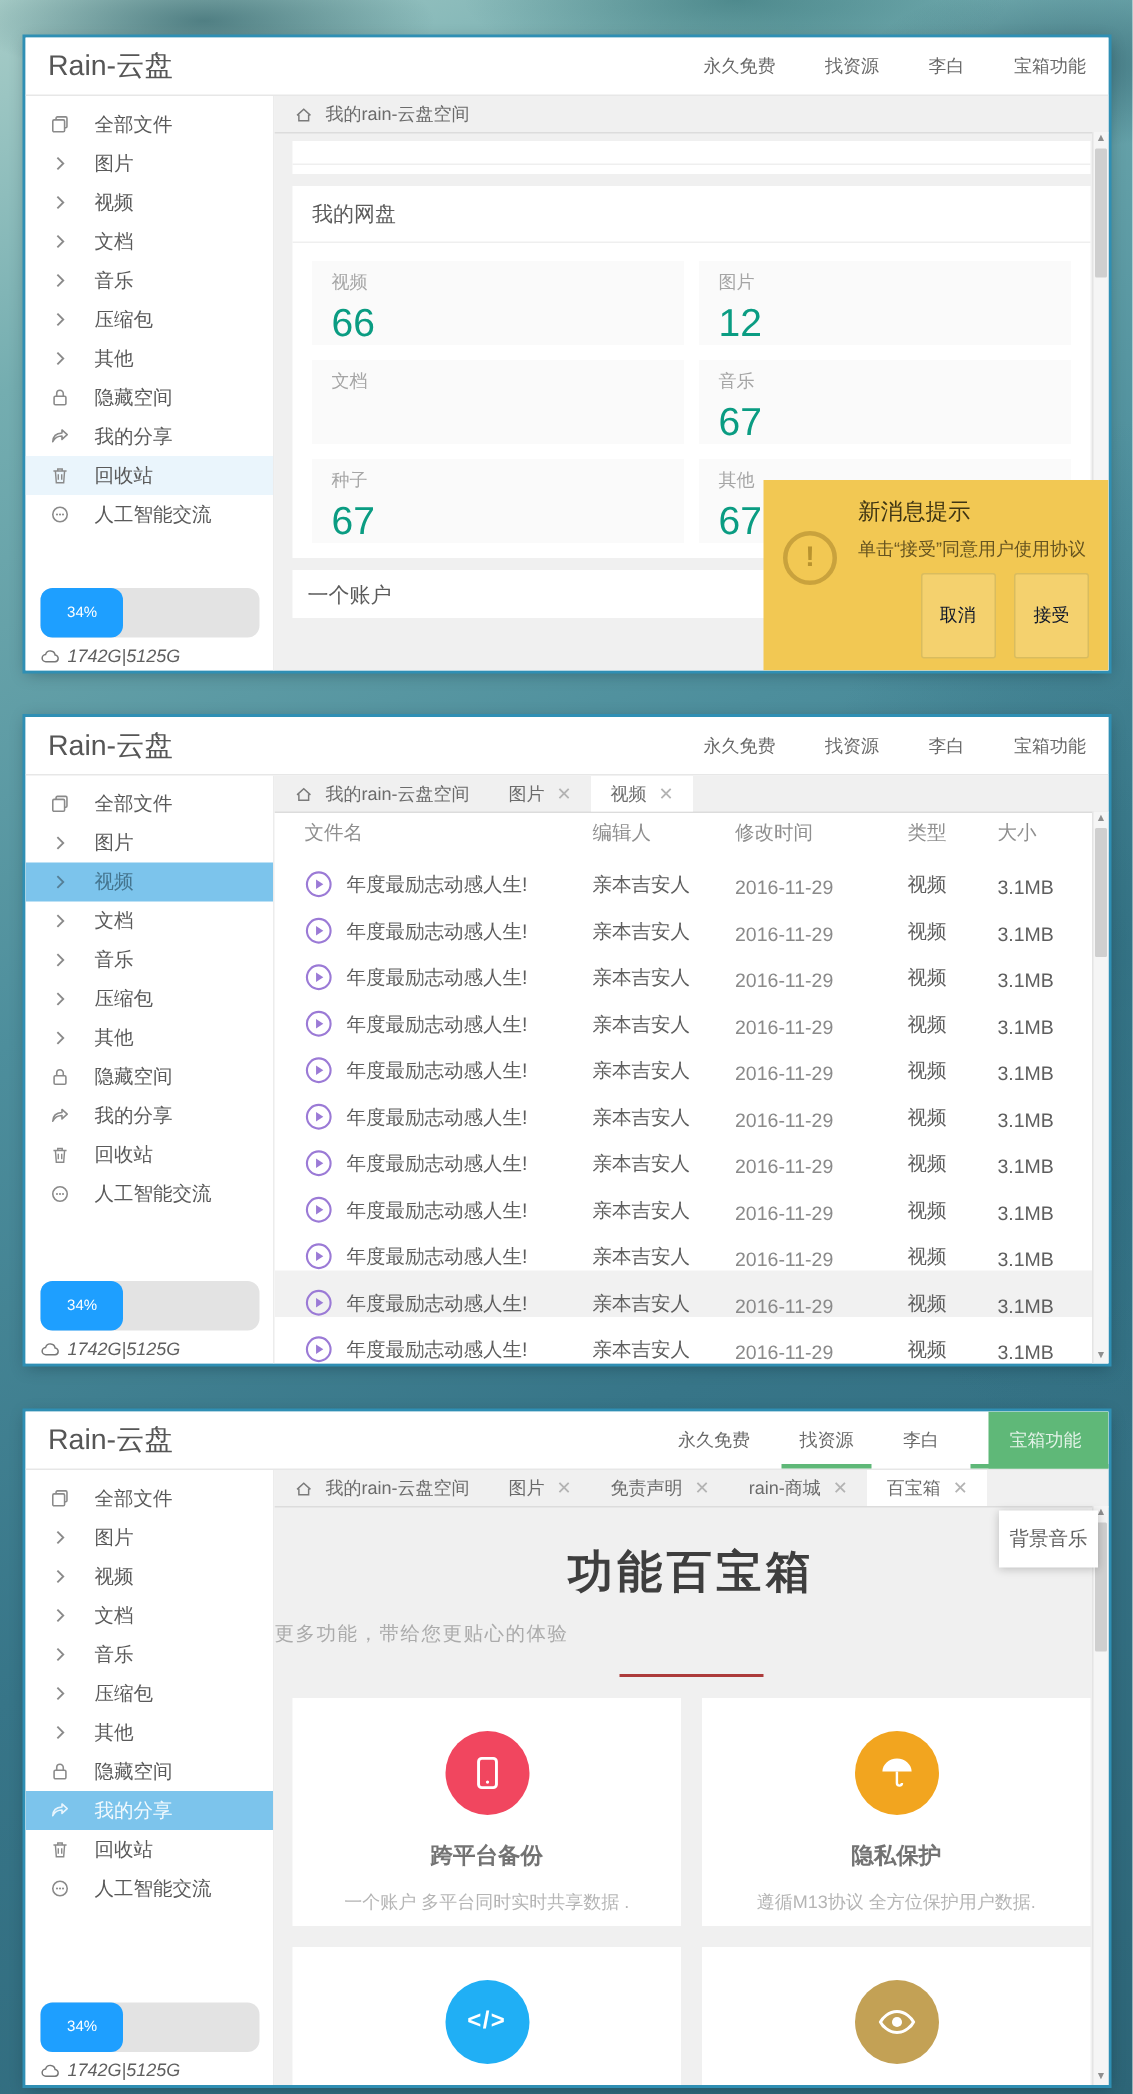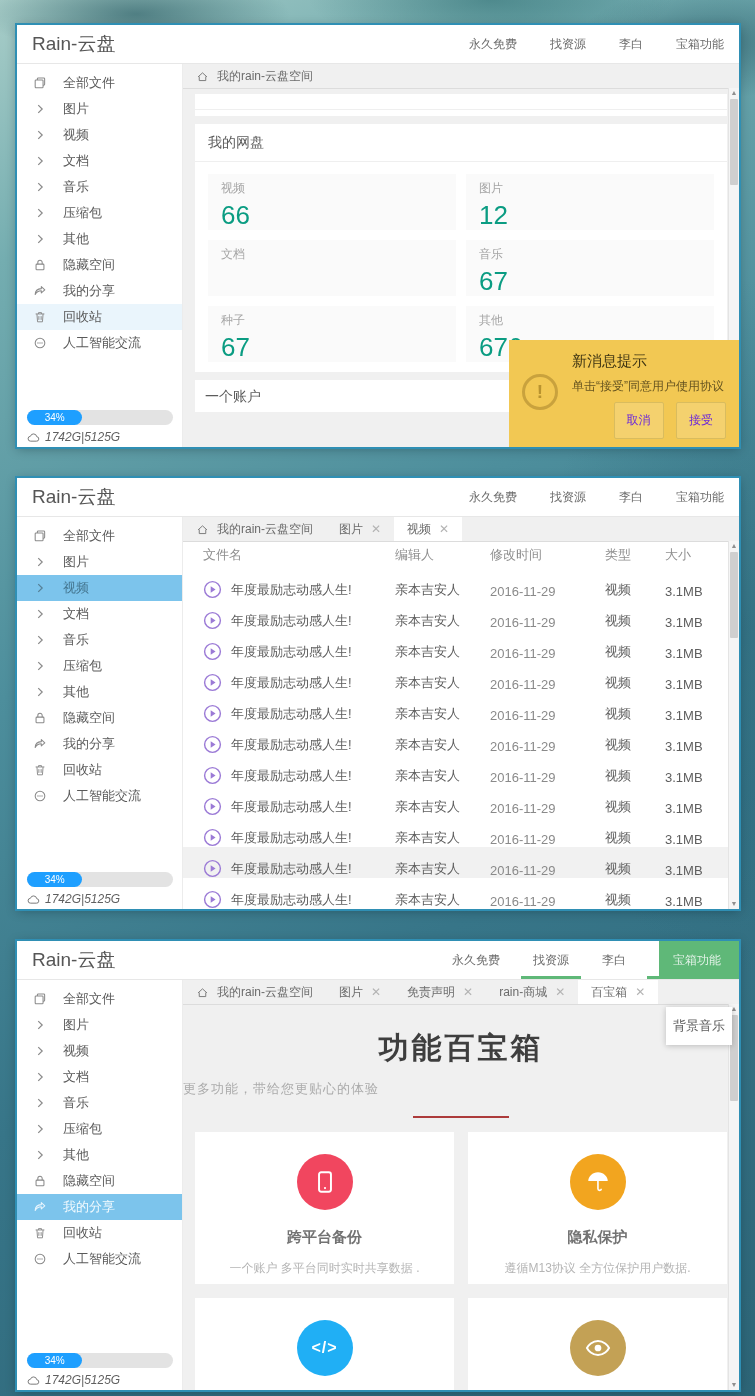--- a/index.html
+++ b/index.html
@@ -36,21 +36,21 @@
   .side-list{list-style:none;margin:0;padding:6px 0 0;}
   .side-item{height:26px;display:flex;align-items:center;padding-left:16px;gap:16px;font-size:13px;color:#5a5a5a;cursor:pointer;}
   .sicon{display:flex;align-items:center;}
   .sicon svg{width:14px;height:14px;color:#8a8a8a;}
   .side-item.active2{background:#7cc4ec;color:#44758f;}
   .side-item.active2 .sicon svg{color:#557f96;}
   .side-item.active3{background:#7cc4ec;color:#f2fafe;}
   .side-item.active3 .sicon svg{color:#e8f5fd;}
   .side-item.hoverlite{background:#eaf5fc;}
   .side-foot{position:absolute;left:10px;bottom:3px;width:146px;}
-  .progress{height:15px;background:#e3e3e3;border-radius:8px;}
+  .progress{height:33px;background:#e3e3e3;border-radius:8px;}
   .progress .bar{height:100%;background:#1E9FFF;border-radius:8px;width:38%;color:#fff;font-size:10px;display:flex;align-items:center;justify-content:center;}
   .storage{margin-top:5px;display:flex;align-items:center;gap:5px;font-size:12px;color:#5f5f5f;font-style:italic;}
   .storage svg{width:13px;height:13px;color:#777;}
 
   
   .content{position:absolute;top:0;left:166px;right:0;bottom:0;background:#f0f0f0;overflow:hidden;}
   .tabbar{height:24px;background:#f0f0f0;border-bottom:1px solid #dcdcdc;display:flex;align-items:stretch;position:relative;z-index:5;}
   .tab{display:flex;align-items:center;padding:0 13px;font-size:12px;color:#6b6b6b;cursor:pointer;gap:8px;white-space:nowrap;}
   .tab.active{background:#fff;}
   .tab .x{color:#b3b3b3;font-size:12px;line-height:1;}
@@ -80,21 +80,21 @@
   .stat-label{font-size:12px;color:#a5a5a5;}
   .stat-value{font-size:26px;color:#0a9c82;margin-top:3px;}
   .sys-card{padding:8px 10px 6px;}
 
   
   .toast{position:absolute;right:0;bottom:0;width:230px;background:#f2c853;padding:11px 13px 8px 63px;box-sizing:border-box;z-index:9;}
   .toast-ico{position:absolute;left:13px;top:34px;width:36px;height:36px;border:3px solid #c9a23d;border-radius:50%;color:#b9932f;display:flex;align-items:center;justify-content:center;font-size:19px;font-weight:bold;box-sizing:border-box;}
   .toast-title{font-size:15px;color:#3f3513;margin:1px 0 6px;}
   .toast-body{font-size:12px;color:#665420;line-height:1.65;}
   .toast-btns{text-align:right;margin-top:5px;}
-  .toast-btn{display:inline-block;margin-left:8px;padding:9px 12px;font-size:12px;color:#6d28d9;border:1px solid #d9bc5e;background:rgba(250,235,190,.25);border-radius:2px;cursor:pointer;}
+  .toast-btn{display:inline-block;margin-left:8px;padding:19px 12px;font-size:12px;color:#0f172a;border:1px solid #d9bc5e;background:rgba(250,235,190,.25);border-radius:2px;cursor:pointer;}
 
   
   .thead{display:flex;align-items:center;height:27px;padding:0 12px 0 20px;color:#8f8f8f;font-size:13px;background:#fff;}
   .col-name{flex:0 0 192px;display:flex;align-items:center;gap:9px;overflow:hidden;}
   .col-editor{flex:0 0 95px;}
   .col-date{flex:0 0 115px;}
   .col-type{flex:0 0 60px;}
   .col-size{flex:1;}
   .frow{display:flex;align-items:flex-end;height:31px;padding:0 12px 0 20px;font-size:13px;color:#5e5e5e;cursor:pointer;}
   .frow .col-date{color:#8a8a8a;}

